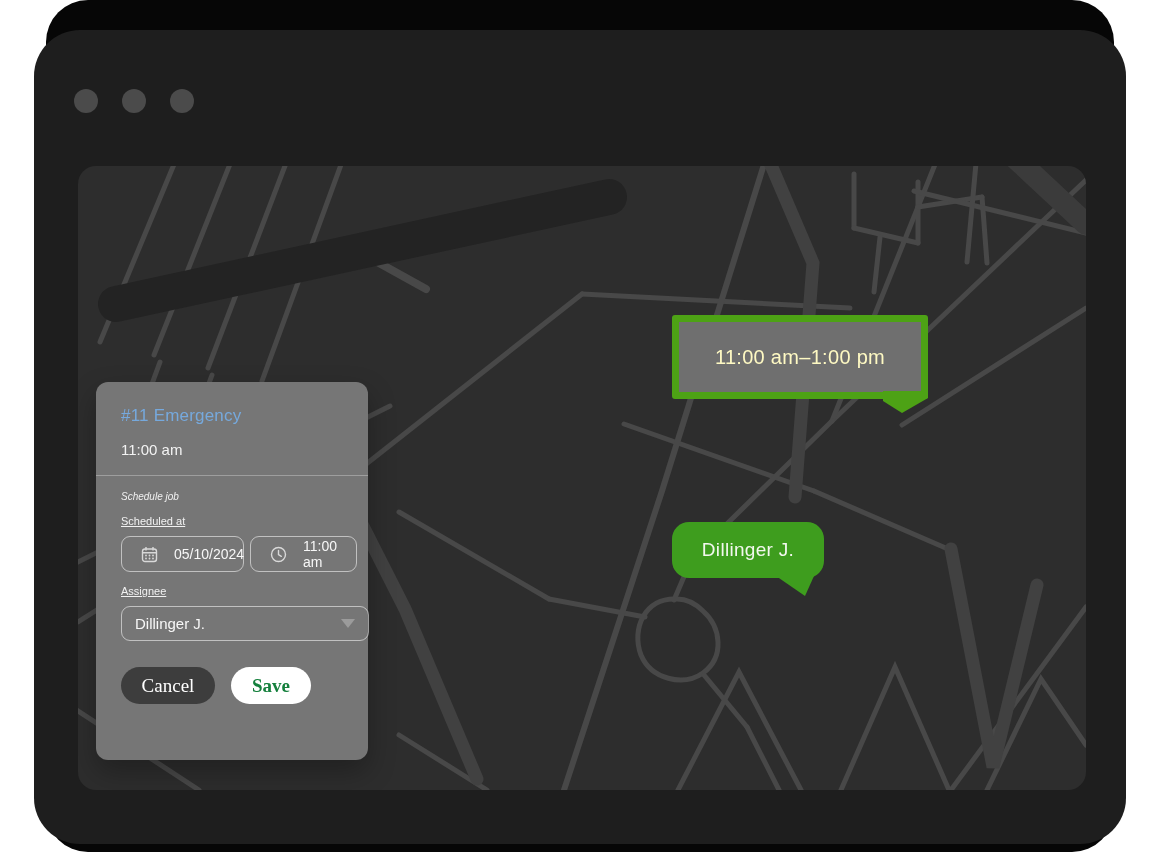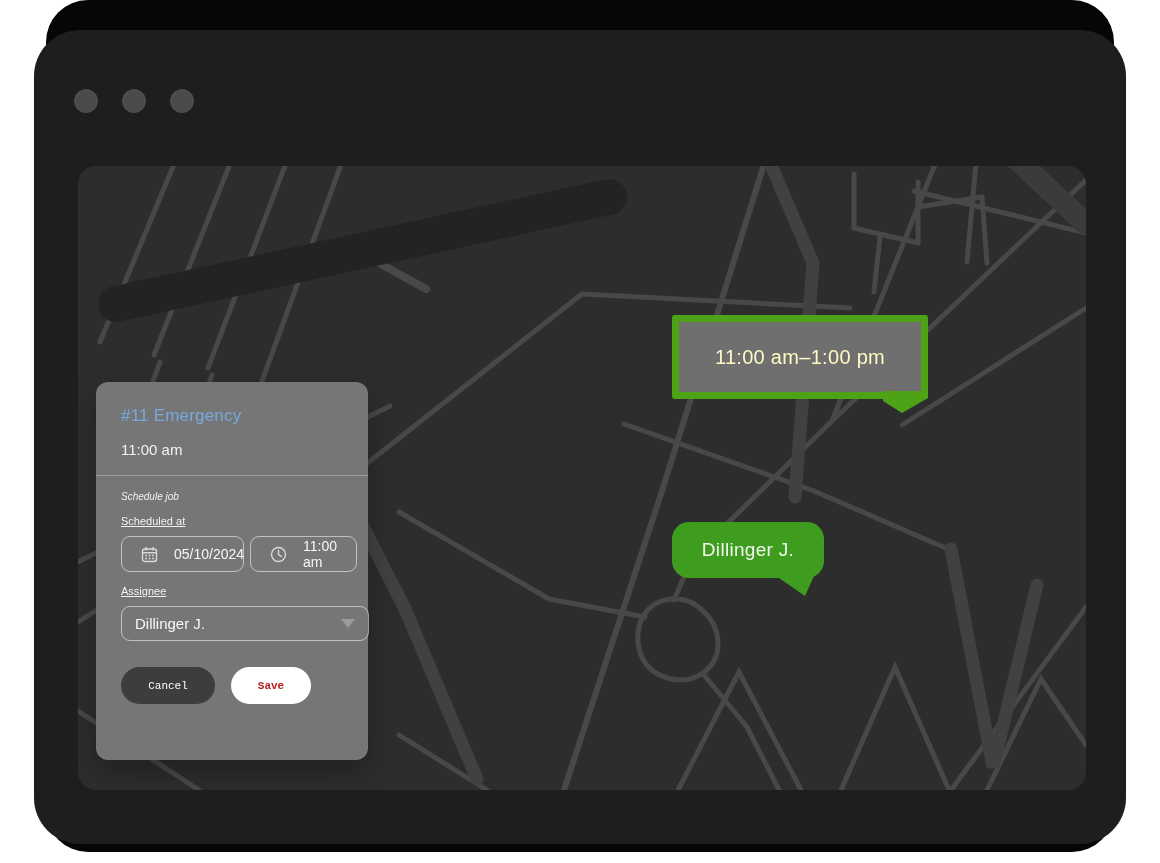--- a/index.html
+++ b/index.html
@@ -54,24 +54,24 @@
     background:transparent;cursor:pointer;}
   .field.date{width:123px;}
   .field.time{width:107px;}
   .field .ficon{display:flex;color:#d9d9d9;}
   .select{margin-top:9px;width:248px;height:35px;border:1.5px solid rgba(255,255,255,.55);
     border-radius:9px;display:flex;align-items:center;justify-content:space-between;
     padding:0 13px;font-size:15px;color:#f7f7f7;cursor:pointer;}
   .tri{width:0;height:0;border-left:7px solid transparent;border-right:7px solid transparent;
     border-top:9px solid #9b9b9b;}
   .btn-row{display:flex;gap:16px;margin-top:26px;}
-  .btn{height:37px;border:none;border-radius:20px;font-size:11px;cursor:pointer;
-    font-family:Liberation Mono, monospace;display:flex;align-items:center;justify-content:center;}
+  .btn{height:37px;border:none;border-radius:20px;font-size:19px;cursor:pointer;
+    font-family:Liberation Serif, serif;display:flex;align-items:center;justify-content:center;}
   .btn.cancel{width:94px;background:#3d3d3d;color:#ffffff;}
-  .btn.save{width:80px;background:#ffffff;color:#b91c1c;font-weight:600;}
+  .btn.save{width:80px;background:#ffffff;color:#15803d;font-weight:600;}
 </style>
 </head>
 <body>
 
 <div class="page">
   <div class="back-card"></div>
 
   <div class="window">
     <div class="titlebar">
       <div class="dot"></div>

